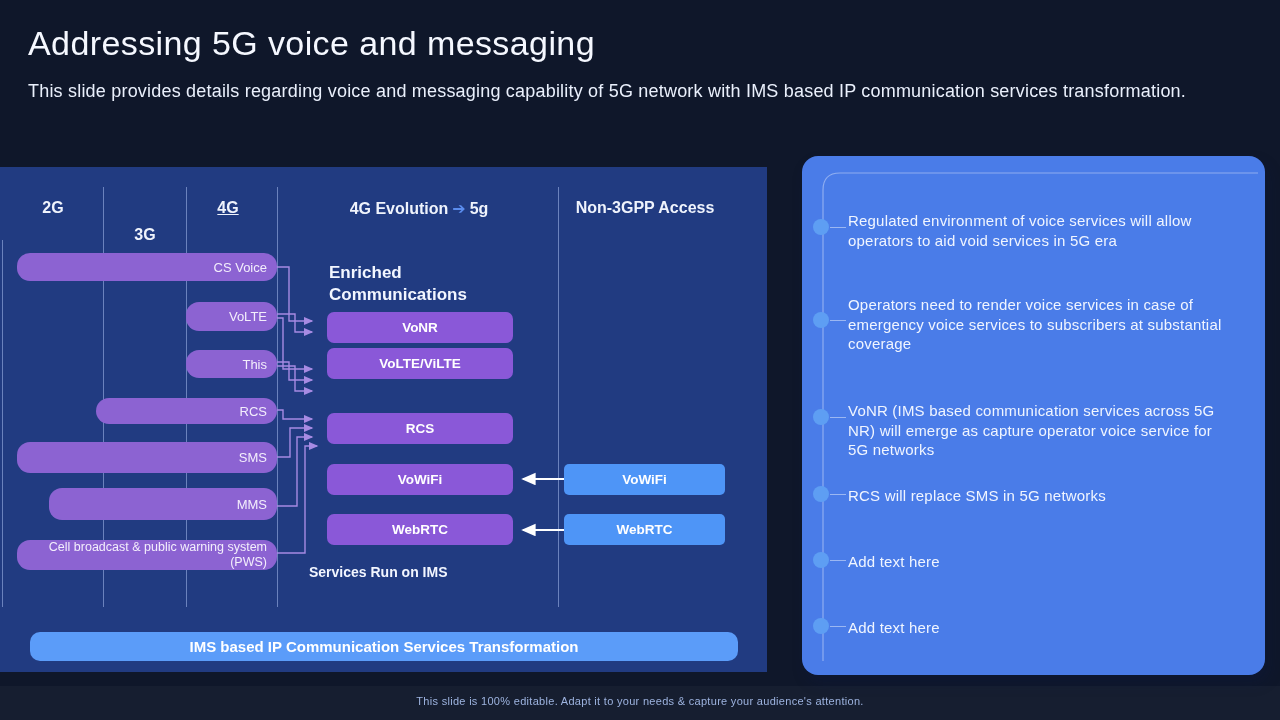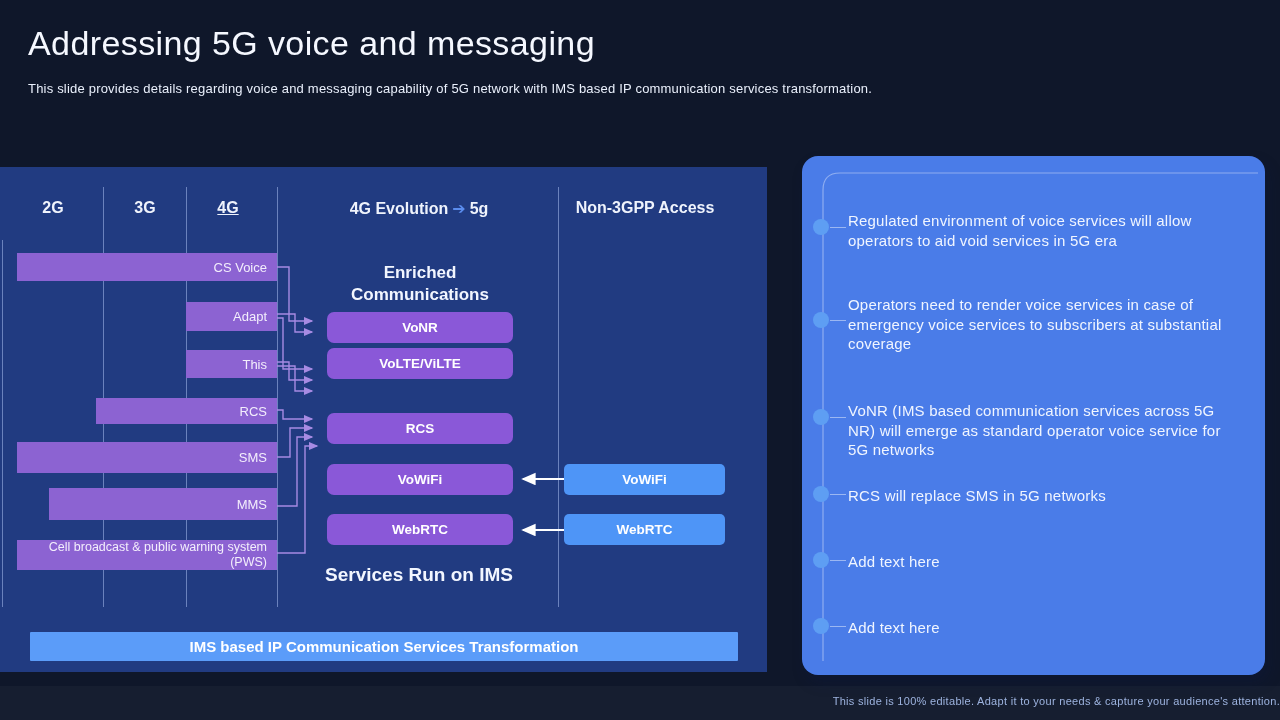--- a/index.html
+++ b/index.html
@@ -5,80 +5,80 @@
   html,body{margin:0;padding:0;background:#0c2258;}
   .slide{
     position:relative;width:1280px;height:720px;overflow:hidden;
     background:#0f172a;
     font-family:"Liberation Sans","DejaVu Sans",sans-serif;
     -webkit-font-smoothing:antialiased;
   }
   .abs{position:absolute;}
   
   .title{left:28px;top:24px;font-size:34px;font-weight:300;color:#F5F8FF;letter-spacing:.4px;}
-  .subtitle{left:28px;top:81px;font-size:13px;font-weight:500;color:#EAF0FC;letter-spacing:.2px;}
+  .subtitle{left:28px;top:81px;font-size:18px;font-weight:500;color:#EAF0FC;letter-spacing:.2px;}
   
   .panel{left:0;top:167px;width:767px;height:505px;background:#213B81;}
   .vline{width:1px;background:rgba(170,190,238,.55);}
   .colhead{top:199px;font-size:16px;font-weight:bold;color:#EFF3FC;text-align:center;}
   .bar{background:#8C63D2;color:#F3EEFC;font-size:13px;display:flex;align-items:center;
-       justify-content:flex-end;padding-right:10px;box-sizing:border-box;text-align:right;line-height:15px;}
+       justify-content:flex-end;padding-right:10px;box-sizing:border-box;text-align:right;line-height:15px;border-radius:13px;}
   .pillP{background:#8A58D8;border-radius:7px;color:#FFFFFF;font-size:13.5px;font-weight:bold;
          display:flex;align-items:center;justify-content:center;width:186px;height:31px;}
   .pillB{background:#4E95F7;border-radius:5px;color:#FFFFFF;font-size:13.5px;font-weight:bold;
          display:flex;align-items:center;justify-content:center;width:161px;height:31px;}
-  .midtitle{font-weight:bold;color:#F2F6FF;text-align:center;}
-  .banner{left:30px;top:632px;width:708px;height:29px;background:#5B9CF9;border-radius:1px;
+  .midtitle{font-weight:bold;color:#F2F6FF;text-align:left;}
+  .banner{left:30px;top:632px;width:708px;height:29px;background:#5B9CF9;border-radius:10px;
           color:#FFFFFF;font-size:15px;font-weight:bold;display:flex;align-items:center;justify-content:center;}
   
   .card{left:802px;top:156px;width:463px;height:519px;background:#4A7CE8;border-radius:16px;
         box-shadow:4px 8px 14px rgba(10,25,70,.25);}
   .note-dot{width:16px;height:16px;border-radius:50%;background:#5E9EF3;left:813px;}
   .note-tick{left:830px;width:16px;height:1px;background:rgba(255,255,255,.45);}
   .note-text{left:848px;width:388px;font-size:15px;line-height:19.5px;color:#F0F5FF;letter-spacing:.2px;}
   
   .footband{left:0;top:686px;width:1280px;height:34px;background:rgba(255,255,255,.03);}
-  .footer{left:0;top:695px;width:1280px;text-align:right;font-size:11px;color:#9DB3DF;letter-spacing:.3px;}
+  .footer{left:0;top:695px;width:1280px;text-align:center;font-size:11px;color:#9DB3DF;letter-spacing:.3px;}
   .arrow-glyph{color:#5B8DEE;font-weight:bold;padding:0 4px;}
   svg{display:block;}
 </style>
 </head>
 <body>
 
 <div class="slide">
 
   <div class="abs title">Addressing 5G voice and messaging</div>
   <div class="abs subtitle">This slide provides details regarding voice and messaging capability of 5G network with IMS based IP communication services transformation.</div>
 
   <div class="abs panel"></div>
 
   <div class="abs vline" style="left:2px;top:240px;height:367px;"></div>
   <div class="abs vline" style="left:103px;top:187px;height:420px;"></div>
   <div class="abs vline" style="left:186px;top:187px;height:420px;"></div>
   <div class="abs vline" style="left:277px;top:187px;height:420px;"></div>
   <div class="abs vline" style="left:558px;top:187px;height:420px;"></div>
 
   <div class="abs colhead" style="left:32px;width:42px;">2G</div>
-  <div class="abs colhead" style="left:124px;width:42px;">3G</div>
+  <div class="abs colhead" style="left:124px;width:42px;margin-top:27px;">3G</div>
   <div class="abs colhead" style="left:207px;width:42px;text-decoration:underline;">4G</div>
   <div class="abs colhead" style="left:309px;width:220px;">
     <span>4G Evolution</span><span class="arrow-glyph">➔</span><span>5g</span>
   </div>
   <div class="abs colhead" style="left:555px;width:180px;">Non-3GPP Access</div>
 
   <div class="abs bar" style="left:17px;top:253px;width:260px;height:28px;">CS Voice</div>
-  <div class="abs bar" style="left:186px;top:302px;width:91px;height:29px;">Adapt</div>
+  <div class="abs bar" style="left:186px;top:302px;width:91px;height:29px;">VoLTE</div>
   <div class="abs bar" style="left:186px;top:350px;width:91px;height:28px;">This</div>
   <div class="abs bar" style="left:96px;top:398px;width:181px;height:26px;">RCS</div>
   <div class="abs bar" style="left:17px;top:442px;width:260px;height:31px;">SMS</div>
   <div class="abs bar" style="left:49px;top:488px;width:228px;height:32px;">MMS</div>
   <div class="abs bar" style="left:17px;top:540px;width:260px;height:30px;font-size:12.5px;">Cell broadcast &amp; public warning system (PWS)</div>
 
   <div class="abs midtitle" style="left:329px;top:262px;width:182px;font-size:17px;line-height:22px;">Enriched Communications</div>
-  <div class="abs midtitle" style="left:309px;top:564px;width:220px;font-size:19px;">Services Run on IMS</div>
+  <div class="abs midtitle" style="left:309px;top:564px;width:220px;font-size:14px;">Services Run on IMS</div>
 
   <div class="abs pillP" style="left:327px;top:312px;">VoNR</div>
   <div class="abs pillP" style="left:327px;top:348px;">VoLTE/ViLTE</div>
   <div class="abs pillP" style="left:327px;top:413px;">RCS</div>
   <div class="abs pillP" style="left:327px;top:464px;">VoWiFi</div>
   <div class="abs pillP" style="left:327px;top:514px;">WebRTC</div>
 
   <div class="abs pillB" style="left:564px;top:464px;">VoWiFi</div>
   <div class="abs pillB" style="left:564px;top:514px;">WebRTC</div>
 
@@ -118,21 +118,21 @@
   <div class="abs note-dot" style="top:219px;"></div>
   <div class="abs note-tick" style="top:227px;"></div>
   <div class="abs note-text" style="top:211px;">Regulated environment of voice services will allow operators to aid void services in 5G era</div>
 
   <div class="abs note-dot" style="top:312px;"></div>
   <div class="abs note-tick" style="top:320px;"></div>
   <div class="abs note-text" style="top:295px;">Operators need to render voice services in case of emergency voice services to subscribers at substantial coverage</div>
 
   <div class="abs note-dot" style="top:409px;"></div>
   <div class="abs note-tick" style="top:417px;"></div>
-  <div class="abs note-text" style="top:401px;">VoNR (IMS based communication services across 5G NR) will emerge as standard operator voice service for 5G networks</div>
+  <div class="abs note-text" style="top:401px;">VoNR (IMS based communication services across 5G NR) will emerge as capture operator voice service for 5G networks</div>
 
   <div class="abs note-dot" style="top:486px;"></div>
   <div class="abs note-tick" style="top:494px;"></div>
   <div class="abs note-text" style="top:486px;">RCS will replace SMS in 5G networks</div>
 
   <div class="abs note-dot" style="top:552px;"></div>
   <div class="abs note-tick" style="top:560px;"></div>
   <div class="abs note-text" style="top:552px;">Add text here</div>
 
   <div class="abs note-dot" style="top:618px;"></div>

